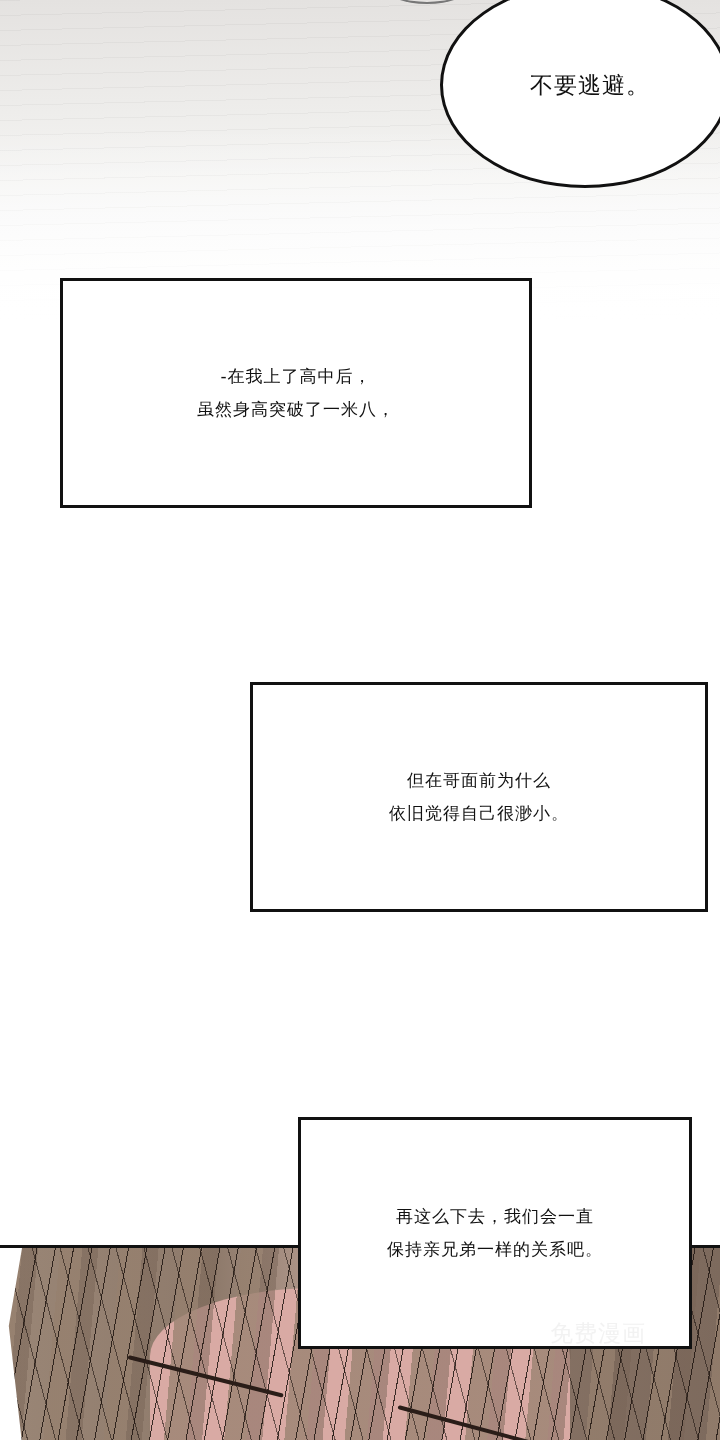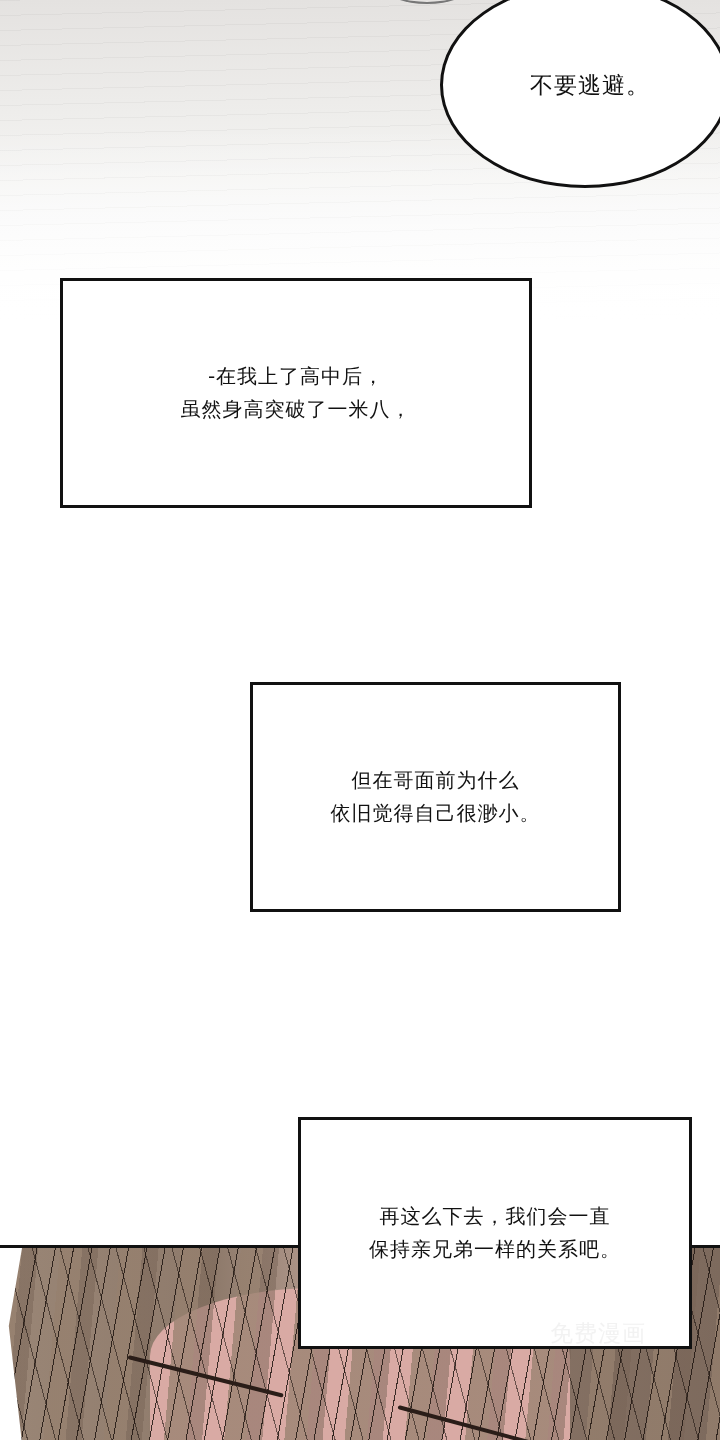--- a/index.html
+++ b/index.html
@@ -12,23 +12,23 @@
   .bg-top::after { content:""; position:absolute; left:0; top:0; right:0; bottom:0;
     background: linear-gradient(180deg, rgba(255,255,255,0) 40%, #ffffff 100%); }
   .top-arc { position:absolute; left:385px; top:-30px; width:80px; height:32px; border:2px solid #777;
     border-radius:50%; border-top:none; border-left-color:transparent; border-right-color:transparent; }
   .bubble { position:absolute; left:440px; top:-18px; width:290px; height:206px; border:3px solid #111;
     border-radius:50%; background:#fff; box-sizing:border-box; }
   .bubble-text { position:absolute; left:440px; top:70px; width:290px; text-align:center; font-size:23px;
     color:#111; letter-spacing:1px; padding-left:5px; }
   .caption { position:absolute; background:#fff; border:3px solid #111; box-sizing:border-box;
     display:flex; align-items:center; justify-content:center; }
-  .caption-text { font-size:20px; line-height:33px; color:#111; text-align:center; letter-spacing:1px; white-space:pre; }
+  .caption-text { font-size:17px; line-height:33px; color:#111; text-align:center; letter-spacing:1px; white-space:pre; }
   .cap1 { left:60px; top:278px; width:472px; height:230px; }
-  .cap2 { left:250px; top:682px; width:371px; height:230px; }
+  .cap2 { left:250px; top:682px; width:458px; height:230px; }
   .cap3 { left:298px; top:1069px; width:394px; height:232px; z-index:3;margin-top:48px; }
   .art { position:absolute; left:0; top:1245px; width:720px; height:195px; overflow:hidden;
     border-top:3px solid #111; box-sizing:border-box;
     background: linear-gradient(90deg, #9a8676 0%, #8e7a6b 30%, #b39a8e 45%, #8a7567 60%, #7d6a5d 100%); }
   .skin { position:absolute; left:150px; top:40px; width:420px; height:170px; background:#d9aaa4; border-radius:40% 40% 0 0; }
   .hair-strands { position:absolute; left:0; top:0; width:720px; height:195px;
     background: repeating-linear-gradient(100deg, rgba(30,20,15,0.85) 0px, rgba(30,20,15,0.85) 1px, transparent 1px, transparent 18px),
                 repeating-linear-gradient(75deg, rgba(30,20,15,0.6) 0px, rgba(30,20,15,0.6) 1px, transparent 1px, transparent 27px); }
   .hair-locks { position:absolute; left:0; top:0; width:720px; height:195px;
     background: repeating-linear-gradient(95deg, rgba(150,128,110,0.75) 0px, rgba(150,128,110,0.75) 22px, rgba(120,100,86,0.5) 22px, rgba(120,100,86,0.5) 38px, transparent 38px, transparent 60px); }

